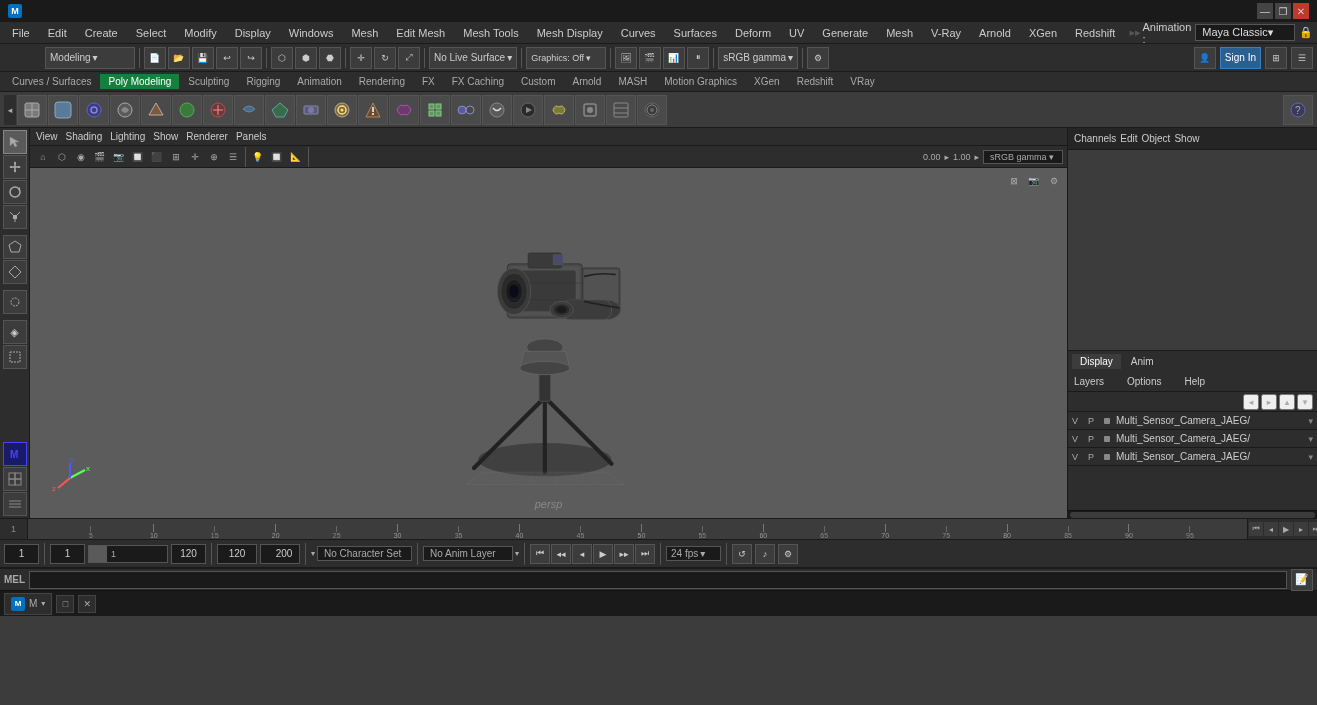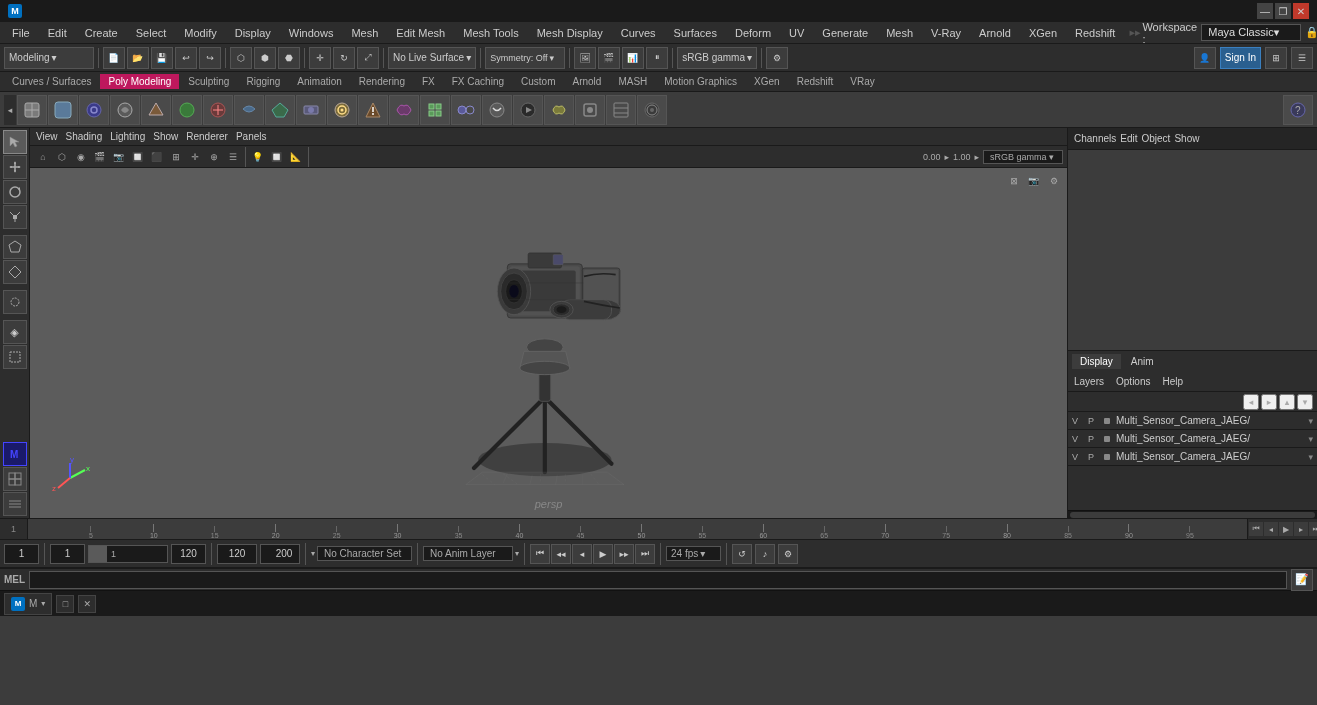--- a/index.html
+++ b/index.html
@@ -118,20 +118,21 @@
       height: 22px;
       background: #3c3c3c;
       border: 1px solid #555;
       color: #ccc;
       font-size: 10px;
       padding: 0 4px;
       display: flex; align-items: center; gap: 2px;
     }
     #mode-dropdown {
       min-width: 90px;
+      margin-left: 41px;
     }
     #symmetry-btn { min-width: 80px; font-size: 9px; }
     #sign-in-btn {
       background: #2a5f8f;
       border: 1px solid #3a7fbf;
       color: #fff;
       padding: 0 8px;
       font-size: 10px;
     }
 
@@ -146,21 +147,21 @@
       border-bottom: 1px solid #1a1a1a;
     }
     .shelf-tab {
       padding: 2px 8px;
       font-size: 10px;
       color: #aaa;
       cursor: pointer;
       background: #2d2d2d;
       white-space: nowrap;
     }
-    .shelf-tab.active { background: #be185d; color: #fff; }
+    .shelf-tab.active { background: #15803d; color: #fff; }
 
     
     #shelf-icons {
       height: 36px;
       background: #3c3c3c;
       display: flex;
       align-items: center;
       padding: 0 4px;
       gap: 1px;
       border-bottom: 1px solid #1a1a1a;
@@ -316,21 +317,21 @@
       padding: 2px 8px;
       font-size: 10px; color: #ccc; cursor: pointer;
     }
     .da-tab.active { background: #3c3c3c; color: #fff; }
     #layers-options-help {
       height: 20px;
       background: #2d2d2d;
       display: flex;
       align-items: center;
       padding: 0 6px;
-      gap: 12px;
+      gap: 23px;
       border-bottom: 1px solid #1a1a1a;
     }
     .loh-item { font-size: 10px; color: #ccc; cursor: pointer; }
     #layer-controls {
       height: 20px;
       background: #2d2d2d;
       display: flex;
       align-items: center;
       padding: 0 4px;
       gap: 2px;
@@ -535,21 +536,21 @@
   <span class="menu-item">Deform</span>
   <span class="menu-item">UV</span>
   <span class="menu-item">Generate</span>
   <span class="menu-item">Mesh</span>
   <span class="menu-item">V-Ray</span>
   <span class="menu-item">Arnold</span>
   <span class="menu-item">XGen</span>
   <span class="menu-item">Redshift</span>
   <span style="margin-left:4px; color:#555;">▸▸</span>
   <div id="workspace-area">
-    <span id="workspace-label">Workspace :</span>
+    <span id="workspace-label">Animation :</span>
     <div id="workspace-value">Maya Classic▾</div>
     <span id="lock-icon">🔒</span>
   </div>
 </div>
 
 <div id="toolbar1">
   <div class="toolbar-dropdown" id="mode-dropdown">
     <span>Modeling</span>
     <span>▾</span>
   </div>
@@ -569,21 +570,21 @@
   <button class="toolbar-btn">↻</button>
   <button class="toolbar-btn">⤢</button>
   <div class="toolbar-separator"></div>
 
   <div class="toolbar-dropdown">
     <span>No Live Surface</span>
     <span>▾</span>
   </div>
   <div class="toolbar-separator"></div>
   <div class="toolbar-dropdown" id="symmetry-btn">
-    <span>Symmetry: Off</span>
+    <span>Graphics: Off</span>
     <span>▾</span>
   </div>
   <div class="toolbar-separator"></div>
 
   <button class="toolbar-btn">🖼</button>
   <button class="toolbar-btn">🎬</button>
   <button class="toolbar-btn">📊</button>
   <button class="toolbar-btn">⏸</button>
   <div class="toolbar-separator"></div>
 

